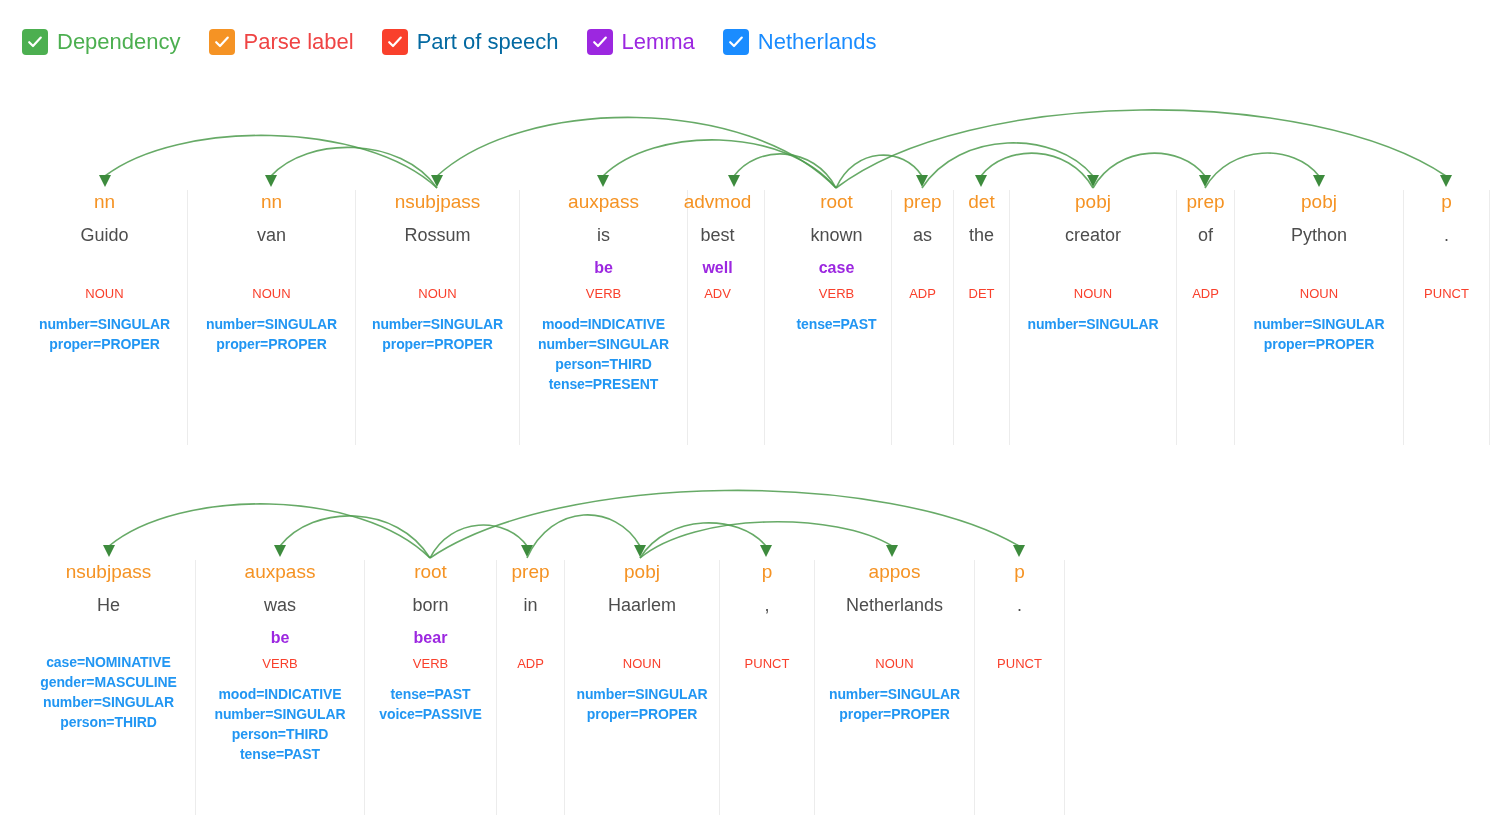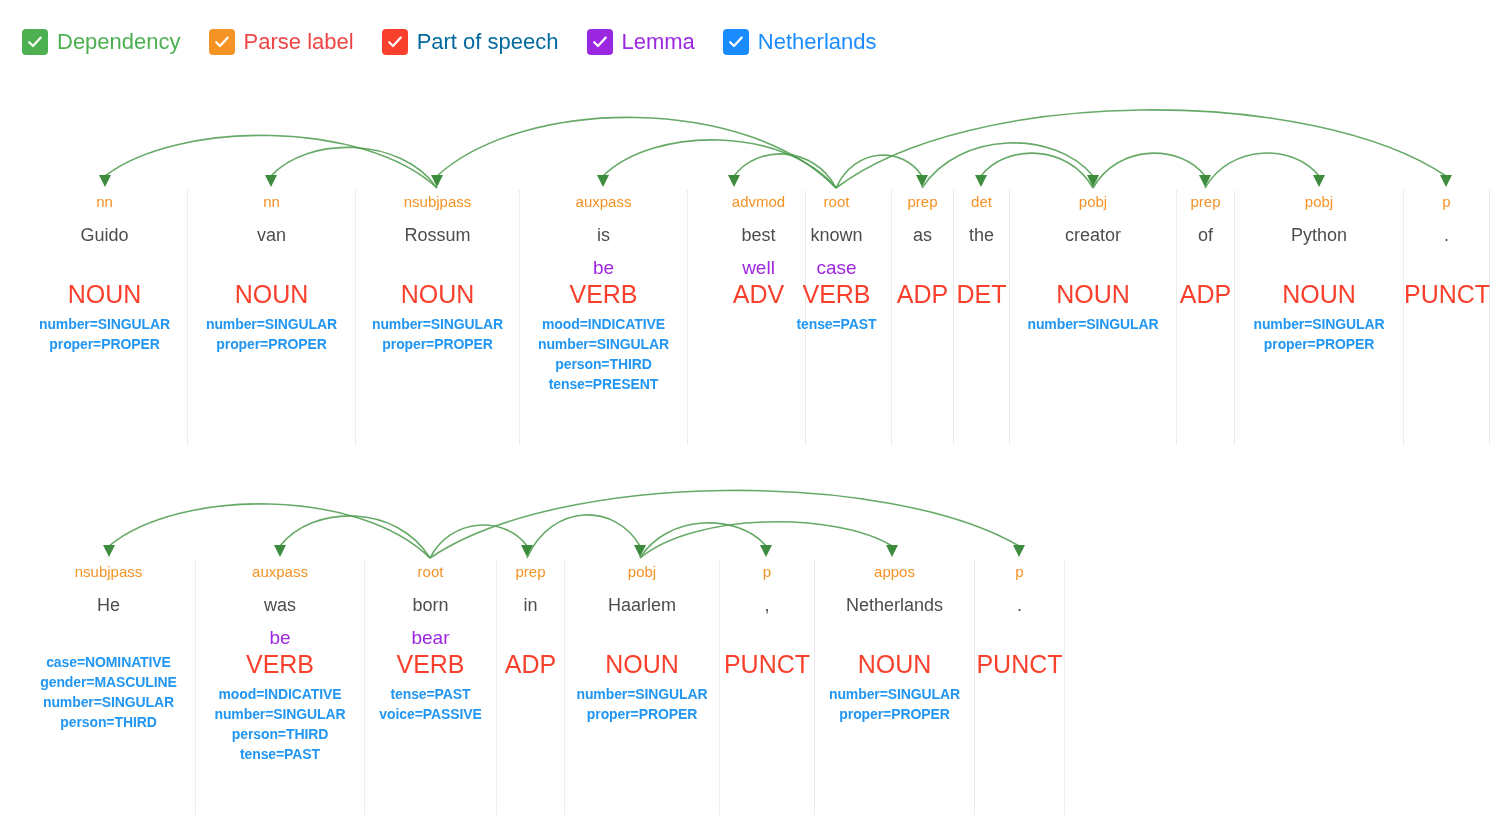--- a/index.html
+++ b/index.html
@@ -39,33 +39,34 @@
 
   .tok{
     position:absolute;top:0;
     text-align:center;
     box-sizing:border-box;
     height:255px;
     border-right:1px solid #ececec;
   }
   .tok.last{border-right:1px solid #ececec;}
   .tok .dep{
-    font-size:15px;color:#f59324;line-height:24px;height:28px;
+    font-size:19px;color:#f59324;line-height:24px;height:28px;
     white-space:nowrap;overflow:visible;text-align:center;
   }
   .tok .word{
     font-size:18px;color:#4d4d4d;line-height:34px;height:38px;
     white-space:nowrap;
   }
   .tok .lemma{
-    font-size:19px;color:#9c27e0;line-height:24px;height:26px;
+    font-size:16px;color:#9c27e0;line-height:24px;height:26px;
     white-space:nowrap;
+    font-weight:bold;
   }
   .tok .pos{
-    font-size:25px;color:#f9402c;line-height:24px;height:32px;
+    font-size:13px;color:#f9402c;line-height:24px;height:32px;
     white-space:nowrap;
   }
   .tok .morphs{margin-top:0px;}
   .tok .morph{
     font-size:14px;font-weight:bold;color:#2196f3;line-height:20px;
     white-space:nowrap;letter-spacing:-0.1px;
   }
 </style>
 </head>
 <body>
@@ -174,21 +175,21 @@
         <div class="word">is</div>
         <div class="lemma">be</div>
         <div class="pos">VERB</div>
         <div class="morphs">
           <div class="morph">mood=INDICATIVE</div>
           <div class="morph">number=SINGULAR</div>
           <div class="morph">person=THIRD</div>
           <div class="morph">tense=PRESENT</div>
         </div>
       </div>
-      <div class="tok" style="left: 712px; width: 94px;">
+      <div class="tok" style="left: 671px; width: 94px;">
         <div class="dep">advmod</div>
         <div class="word">best</div>
         <div class="lemma">well</div>
         <div class="pos">ADV</div>
         <div class="morphs"></div>
       </div>
       <div class="tok" style="left: 782px; width: 110px;">
         <div class="dep">root</div>
         <div class="word">known</div>
         <div class="lemma">case</div>

